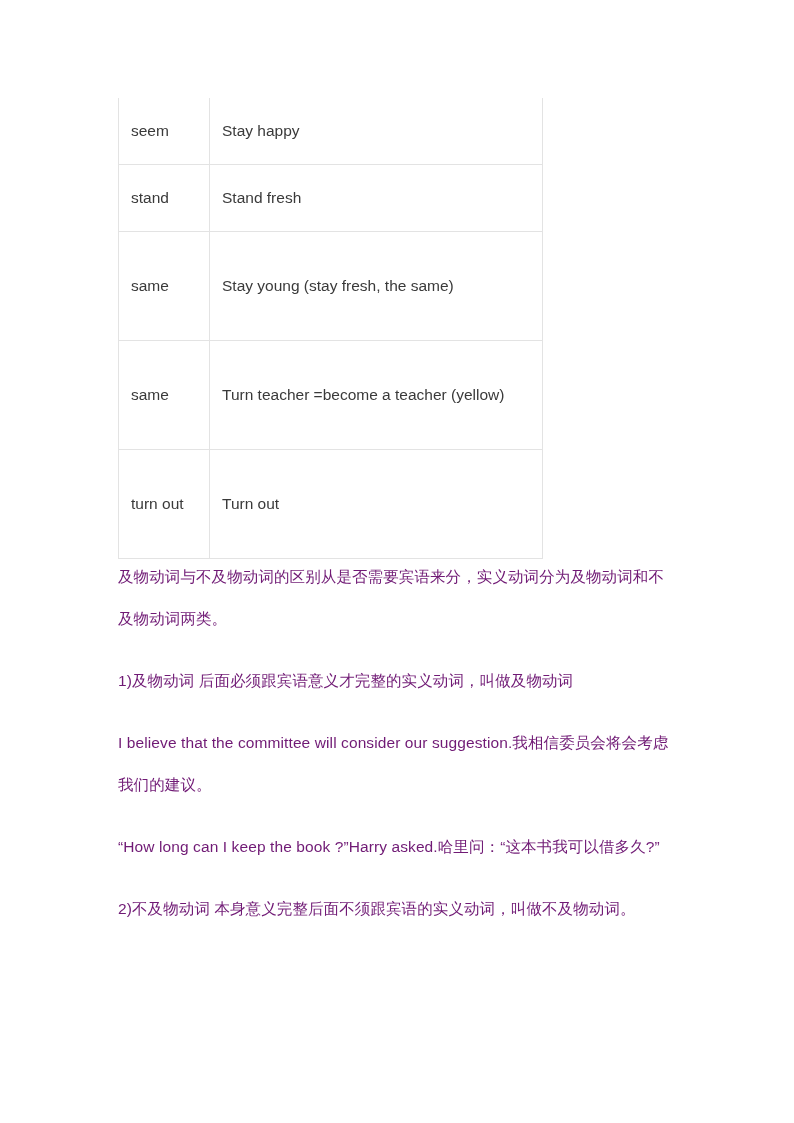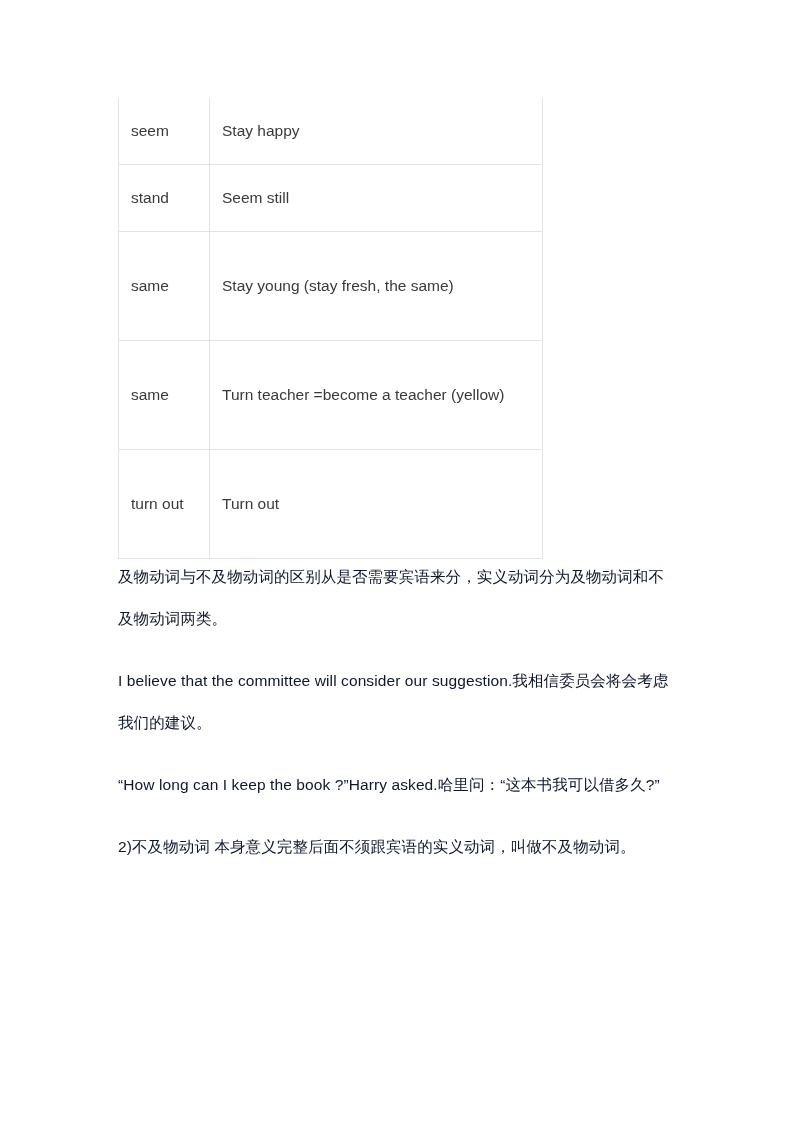--- a/index.html
+++ b/index.html
@@ -76,21 +76,21 @@
   
   .body-copy {
     position: absolute;
     left: 118px;
     top: 552px;
     width: 560px;
   }
   .para {
     font-size: 15.5px;
     line-height: 42px;
-    color: #0f172a;
+    color: #701a75;
     margin: 0 0 20px 0;
     text-align: left;
     letter-spacing: 0.1px;
     word-break: break-word;
   }
   .para:last-child { margin-bottom: 0; }
 </style>
 </head>
 <body>
 
@@ -98,38 +98,39 @@
 
   <div class="verb-table-wrap">
     <table class="verb-table">
       <tbody>
         <tr class="r-short">
           <td class="col-term">seem</td>
           <td class="col-example">Stay   happy</td>
         </tr>
         <tr class="r-short">
           <td class="col-term">stand</td>
-          <td class="col-example">Seem   still</td>
+          <td class="col-example">Stand   fresh</td>
         </tr>
         <tr class="r-tall">
           <td class="col-term">same</td>
           <td class="col-example">Stay   young (stay fresh, the same)</td>
         </tr>
         <tr class="r-tall">
           <td class="col-term">same</td>
           <td class="col-example">Turn   teacher =become a teacher (yellow)</td>
         </tr>
         <tr class="r-tall">
           <td class="col-term">turn out</td>
           <td class="col-example">Turn   out</td>
         </tr>
       </tbody>
     </table>
   </div>
 
   <div class="body-copy">
     <p class="para">及物动词与不及物动词的区别从是否需要宾语来分，实义动词分为及物动词和不及物动词两类。</p>
+    <p class="para">1)及物动词 后面必须跟宾语意义才完整的实义动词，叫做及物动词</p>
     <p class="para">I believe that the committee will consider our suggestion.我相信委员会将会考虑我们的建议。</p>
     <p class="para">“How long can I keep the book ?”Harry asked.哈里问：“这本书我可以借多久?”</p>
     <p class="para">2)不及物动词 本身意义完整后面不须跟宾语的实义动词，叫做不及物动词。</p>
   </div>
 
 </div>
 
 </body></html>

